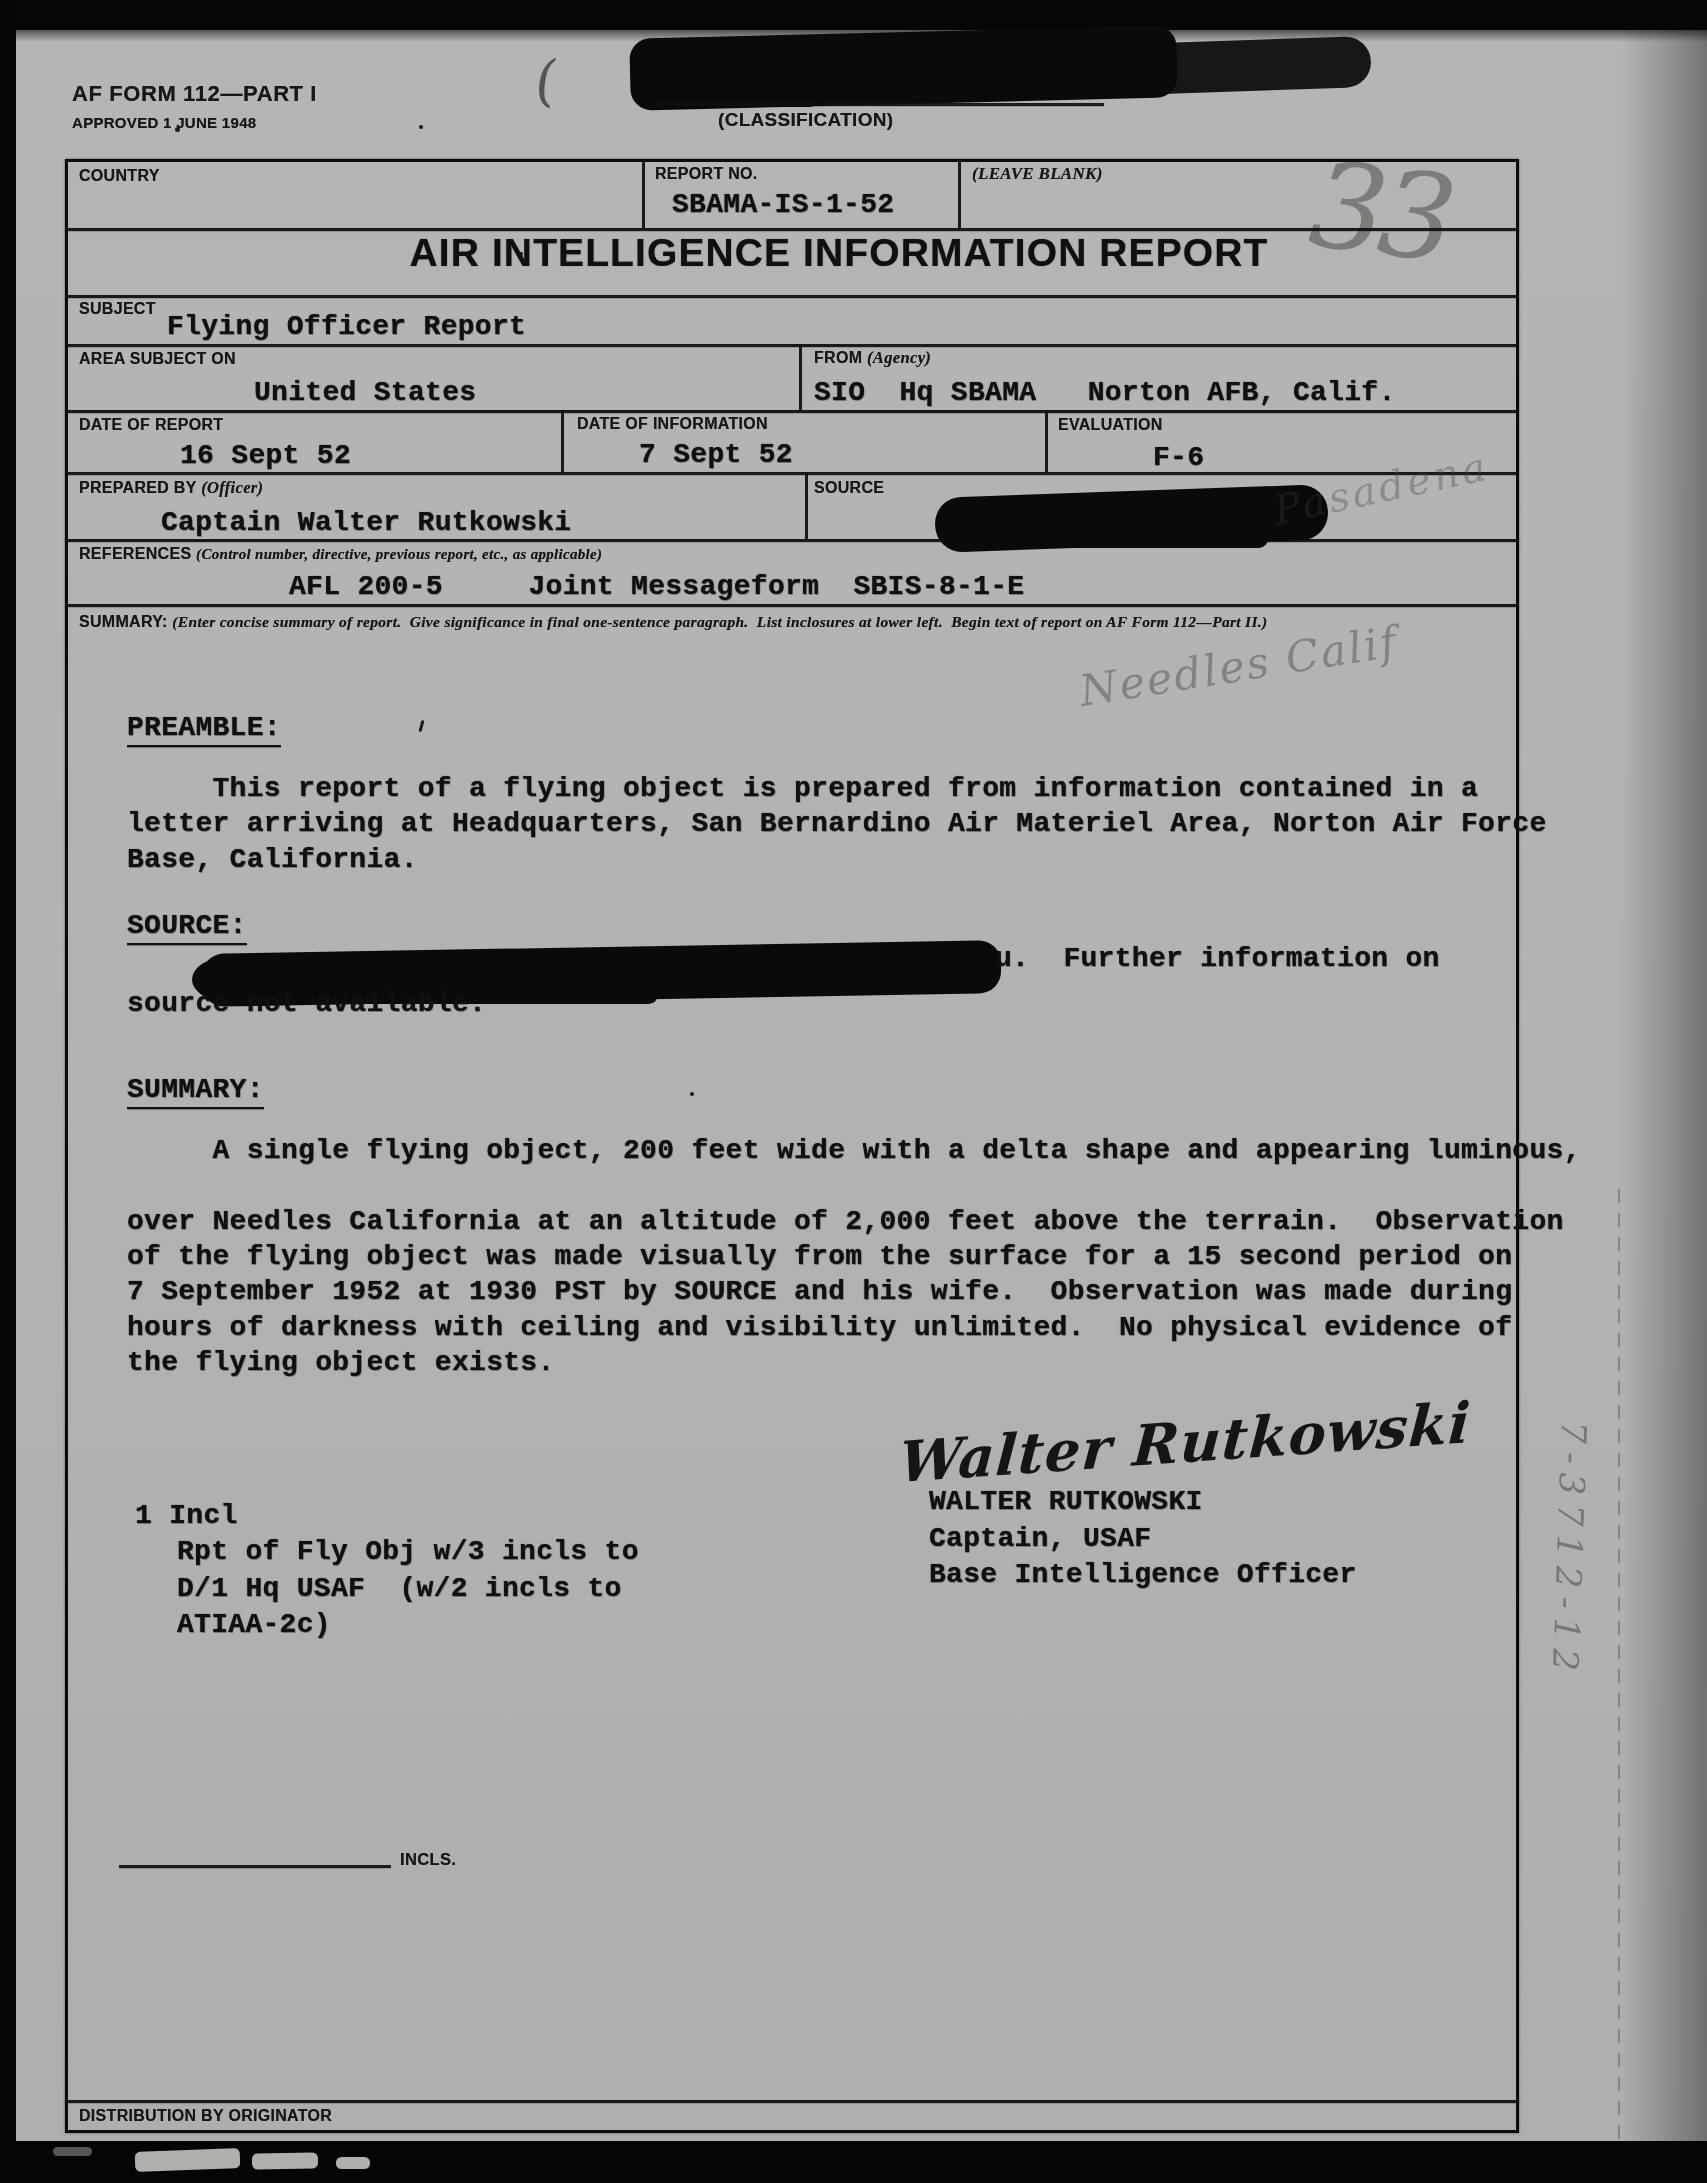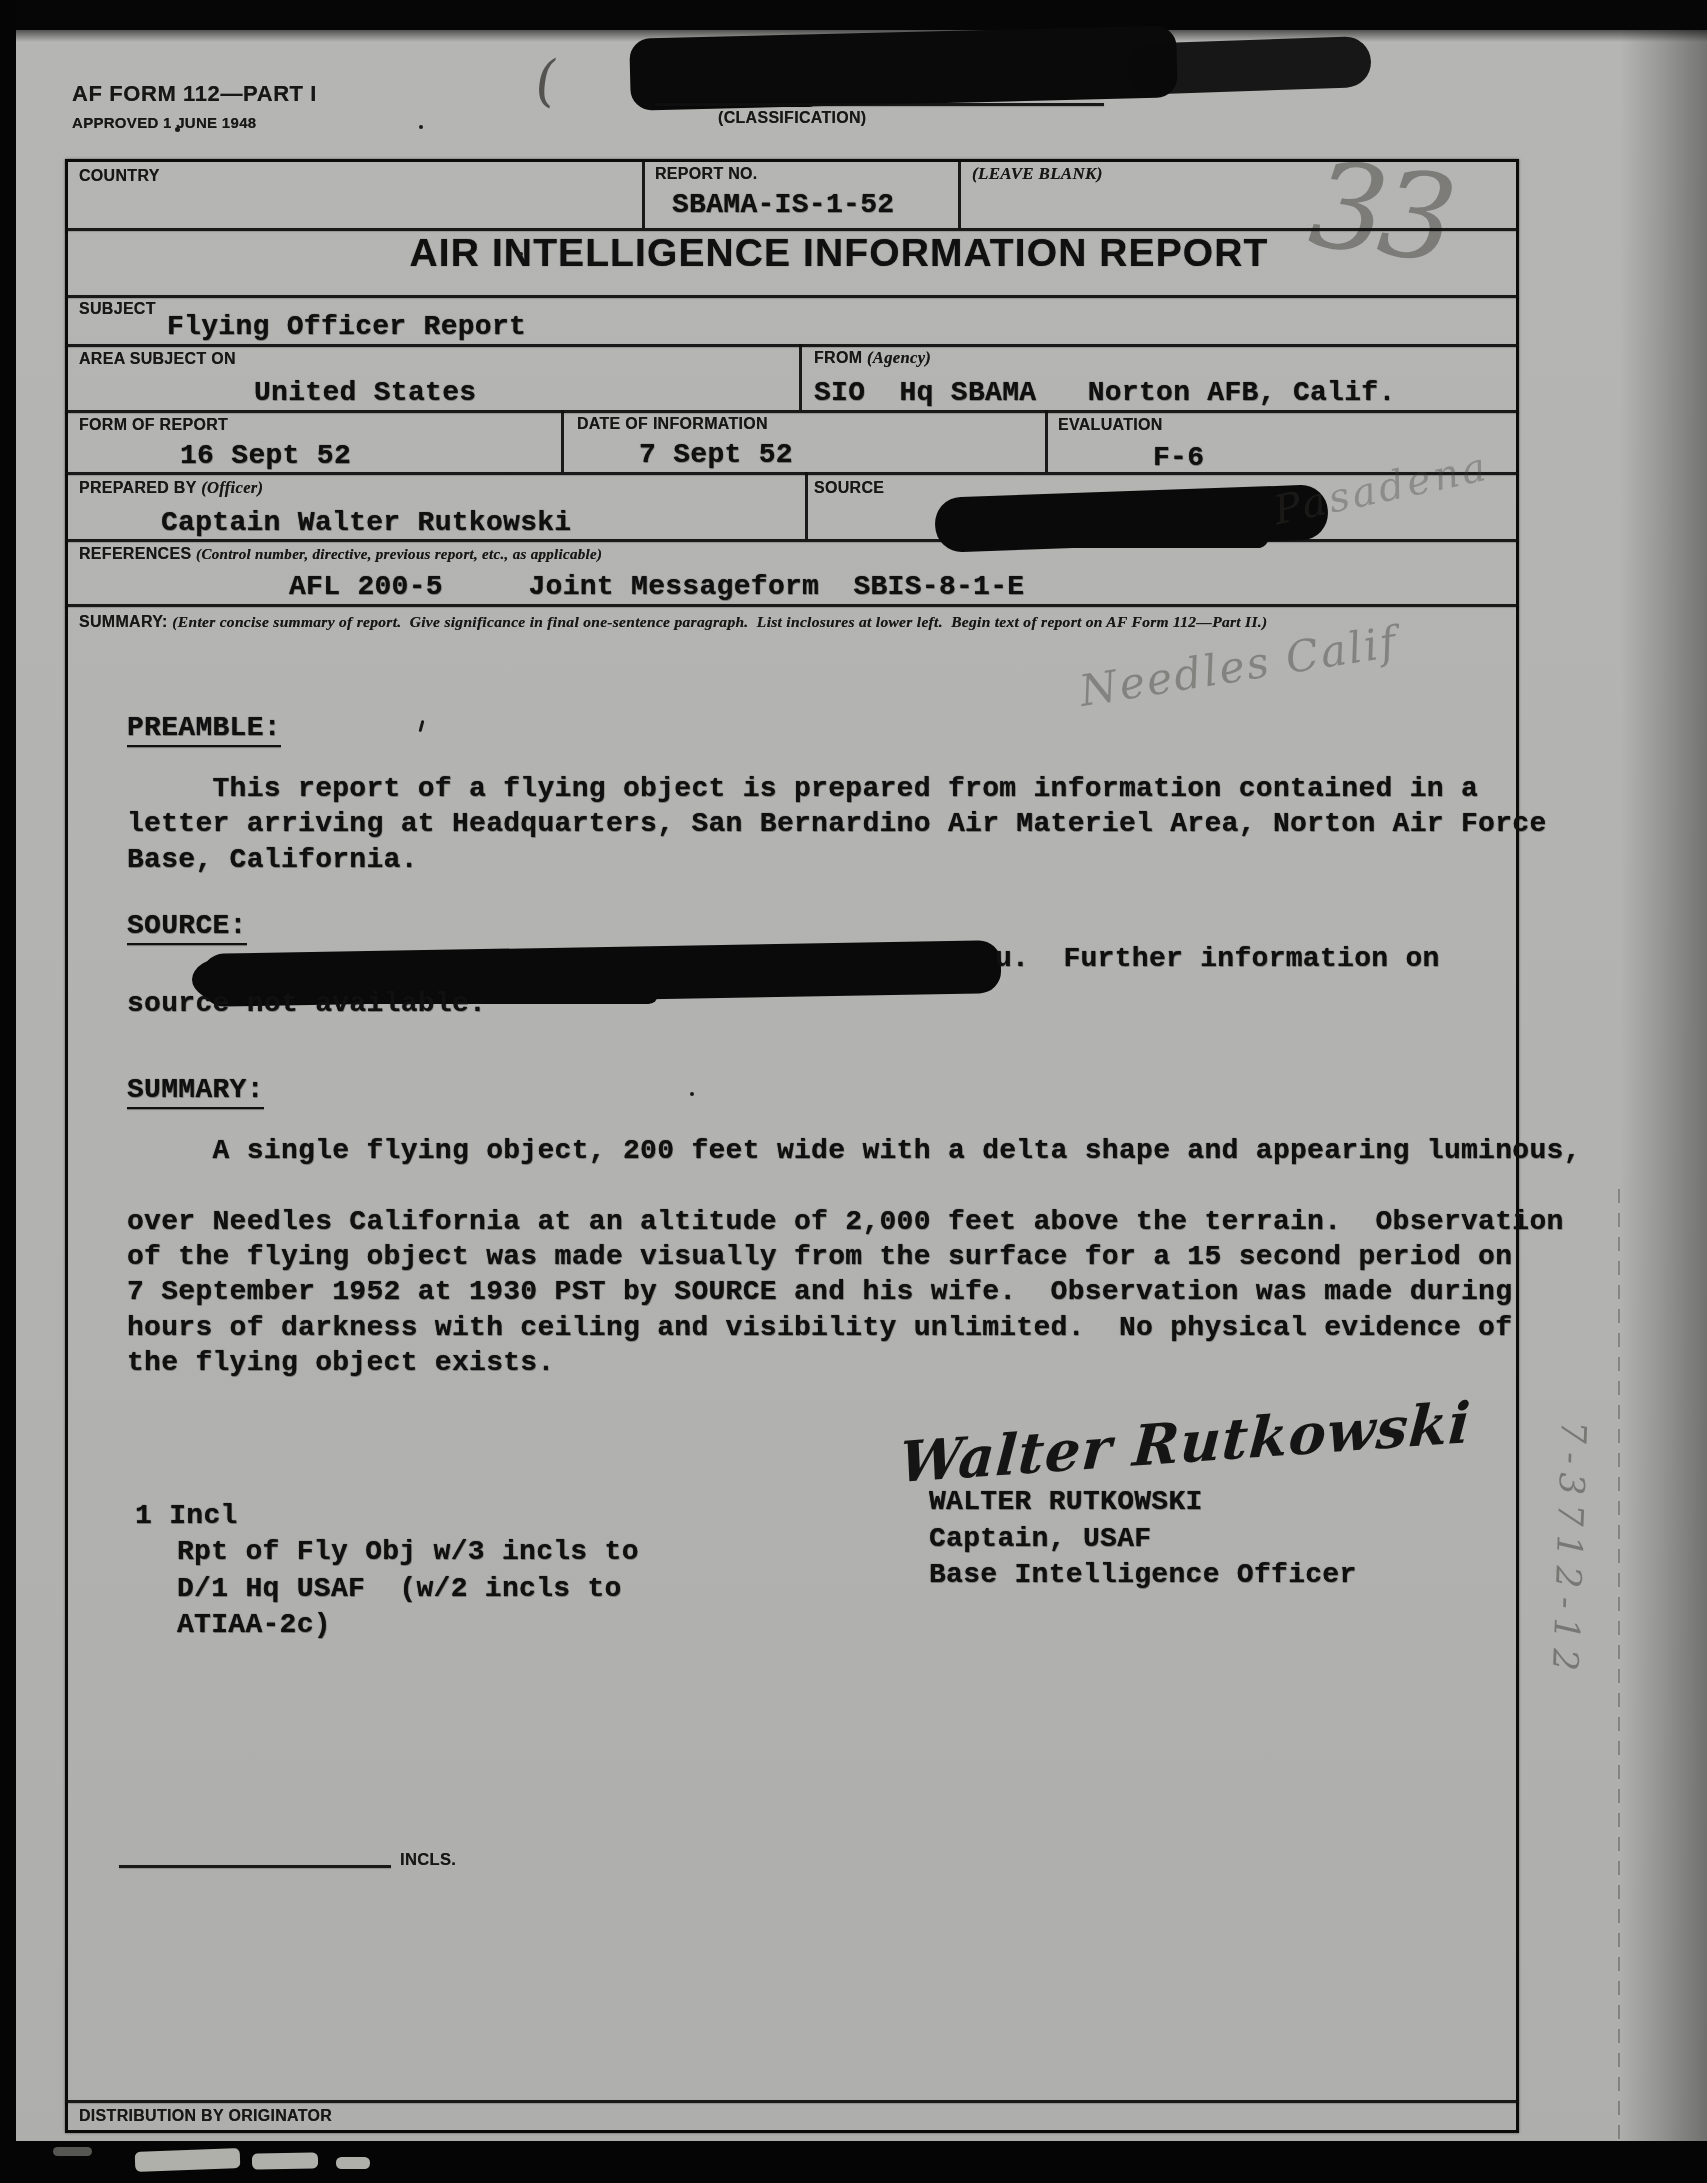--- a/index.html
+++ b/index.html
@@ -52,21 +52,21 @@
   <div class="streak" style="left:336px;top:2157px;width:34px;height:12px;"></div>
   <div class="streak" style="left:53px;top:2147px;width:39px;height:8.8px;opacity:.4;"></div>
 
   <div class="lbl" style="left:72px;top:81px;font-size:22px;letter-spacing:0.6px;">AF FORM 112—PART I</div>
   <div class="lbl" style="left:72px;top:114px;font-size:15px;">APPROVED 1 JUNE 1948</div>
 
   <div class="redact" style="left:630px;top:32px;width:547px;height:72px;border-radius:21px;transform:rotate(-1.4deg);"></div>
   <div class="redact" style="left:1128px;top:40px;width:243px;height:51px;border-radius:25.4px;opacity:.92;transform:rotate(-2deg);"></div>
   <div class="redact" style="left:644px;top:82px;width:177px;height:25.4px;border-radius:12.7px;"></div>
   <div class="hline" style="left:655px;top:103px;width:449px;height:2.8px;"></div>
-  <div class="lbl" style="left:718px;top:109px;font-size:16px;">(CLASSIFICATION)</div>
+  <div class="lbl" style="left:718px;top:109px;font-size:19px;">(CLASSIFICATION)</div>
   <div class="hand" style="left:535px;top:49px;font-size:55px;opacity:.8;transform:rotate(-4deg);">(</div>
   <div class="hand" style="left:1311px;top:143px;font-size:119px;opacity:.5;letter-spacing:-6.6px;transform:rotate(7deg);color:#45443f;">33</div>
 
   <div class="formbox"></div>
   <div class="hline" style="left:65px;top:228px;width:1454px;"></div>
   <div class="hline" style="left:65px;top:295px;width:1454px;"></div>
   <div class="hline" style="left:65px;top:344px;width:1454px;"></div>
   <div class="hline" style="left:65px;top:410px;width:1454px;"></div>
   <div class="hline" style="left:65px;top:472px;width:1454px;"></div>
   <div class="hline" style="left:65px;top:539px;width:1454px;"></div>
@@ -87,21 +87,21 @@
   <div class="title">AIR INTELLIGENCE INFORMATION REPORT</div>
 
   <div class="lbl" style="left:79px;top:300px;">SUBJECT</div>
   <div class="typed" style="left:167px;top:311px;">Flying Officer Report</div>
 
   <div class="lbl" style="left:79px;top:350px;"><span>AREA SUBJECT ON</span></div>
   <div class="typed" style="left:254px;top:377px;">United States</div>
   <div class="lbl" style="left:814px;top:348px;"><span>FROM </span><span class="it">(Agency)</span></div>
   <div class="typed" style="left:814px;top:377px;">SIO  Hq SBAMA   Norton AFB, Calif.</div>
 
-  <div class="lbl" style="left:79px;top:416px;">FORM OF REPORT</div>
+  <div class="lbl" style="left:79px;top:416px;">DATE OF REPORT</div>
   <div class="typed" style="left:180px;top:440px;">16 Sept 52</div>
   <div class="lbl" style="left:577px;top:415px;">DATE OF INFORMATION</div>
   <div class="typed" style="left:639px;top:439px;">7 Sept 52</div>
   <div class="lbl" style="left:1058px;top:416px;">EVALUATION</div>
   <div class="typed" style="left:1153px;top:442px;">F-6</div>
 
   <div class="lbl" style="left:79px;top:478px;"><span>PREPARED BY </span><span class="it">(Officer)</span></div>
   <div class="typed" style="left:161px;top:507px;">Captain Walter Rutkowski</div>
   <div class="lbl" style="left:814px;top:479px;">SOURCE</div>
   <div class="redact" style="left:935px;top:491px;width:393px;height:55px;border-radius:26.5px;transform:rotate(-2deg);"></div>

